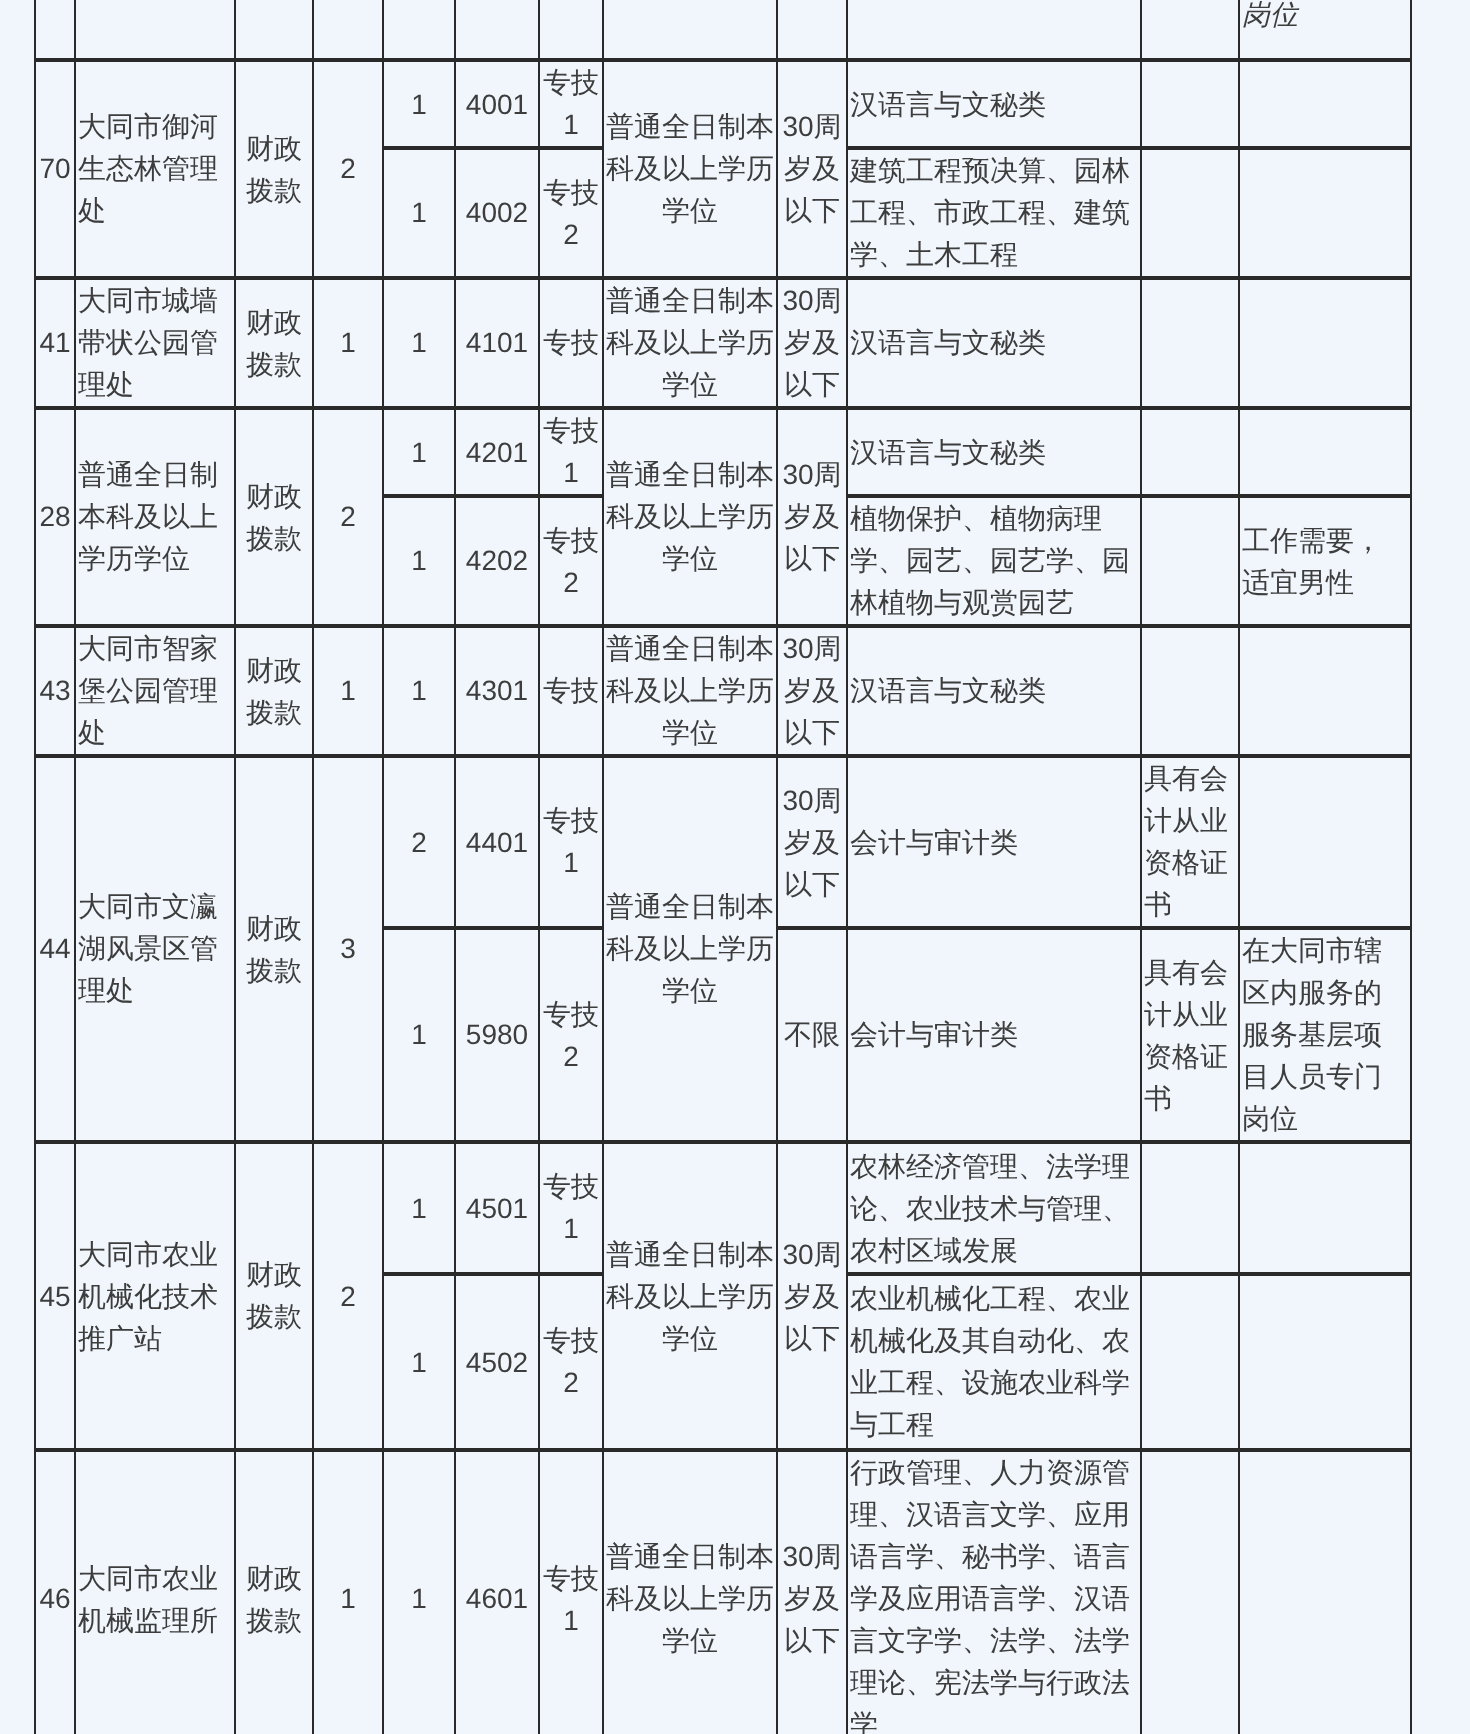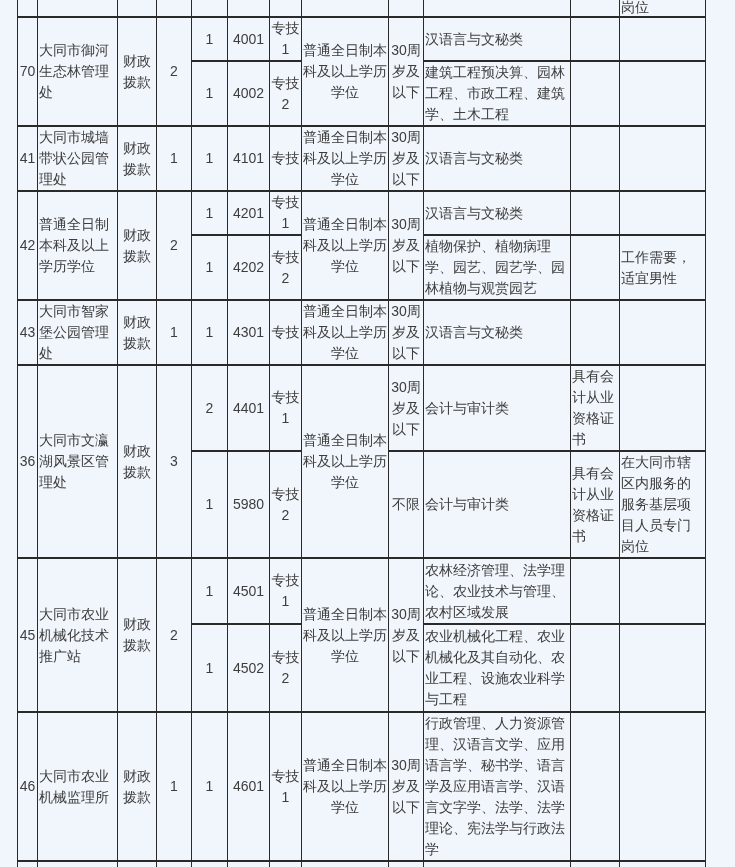--- a/index.html
+++ b/index.html
@@ -27,21 +27,21 @@
     font-size:14px;
     line-height:21px;
     vertical-align:middle;
     overflow:hidden;
     padding:0 1px;
     word-break:normal;
   }
   td.a-c{text-align:center;}
   td.a-l{text-align:left;padding:1px 1px 1px 4px;}
   tr.cont td{border-top:none;}
-  tr.cont td.cont-note{vertical-align:bottom;line-height:14px;padding-bottom:2px;}
+  tr.cont td.cont-note{vertical-align:bottom;line-height:14px;padding-bottom:15px;font-style:italic;}
 </style>
 </head>
 <body>
 
 <div class="wrap">
   <table class="jobs">
     <colgroup>
       <col style="width:20px">
         <col style="width:80px">
         <col style="width:39px">
@@ -100,21 +100,21 @@
           <td class="a-c">1</td>
           <td class="a-c">4101</td>
           <td class="a-c">专技</td>
           <td class="a-c">普通全日制本科及以上学历学位</td>
           <td class="a-c">30周岁及以下</td>
           <td class="a-l">汉语言与文秘类</td>
           <td class="a-l"></td>
           <td class="a-l"></td>
         </tr>
         <tr style="height: 42px;">
-          <td class="a-c" rowspan="2">42</td>
+          <td class="a-c" rowspan="2">28</td>
           <td class="a-l" rowspan="2">普通全日制本科及以上学历学位</td>
           <td class="a-c" rowspan="2">财政拨款</td>
           <td class="a-c" rowspan="2">2</td>
           <td class="a-c">1</td>
           <td class="a-c">4201</td>
           <td class="a-c">专技1</td>
           <td class="a-c" rowspan="2">普通全日制本科及以上学历学位</td>
           <td class="a-c" rowspan="2">30周岁及以下</td>
           <td class="a-l">汉语言与文秘类</td>
           <td class="a-l"></td>
@@ -136,21 +136,21 @@
           <td class="a-c">1</td>
           <td class="a-c">4301</td>
           <td class="a-c">专技</td>
           <td class="a-c">普通全日制本科及以上学历学位</td>
           <td class="a-c">30周岁及以下</td>
           <td class="a-l">汉语言与文秘类</td>
           <td class="a-l"></td>
           <td class="a-l"></td>
         </tr>
         <tr style="height: 84px;">
-          <td class="a-c" rowspan="2">36</td>
+          <td class="a-c" rowspan="2">44</td>
           <td class="a-l" rowspan="2">大同市文瀛湖风景区管理处</td>
           <td class="a-c" rowspan="2">财政拨款</td>
           <td class="a-c" rowspan="2">3</td>
           <td class="a-c">2</td>
           <td class="a-c">4401</td>
           <td class="a-c">专技1</td>
           <td class="a-c" rowspan="2">普通全日制本科及以上学历学位</td>
           <td class="a-c">30周岁及以下</td>
           <td class="a-l">会计与审计类</td>
           <td class="a-l">具有会计从业资格证书</td>

